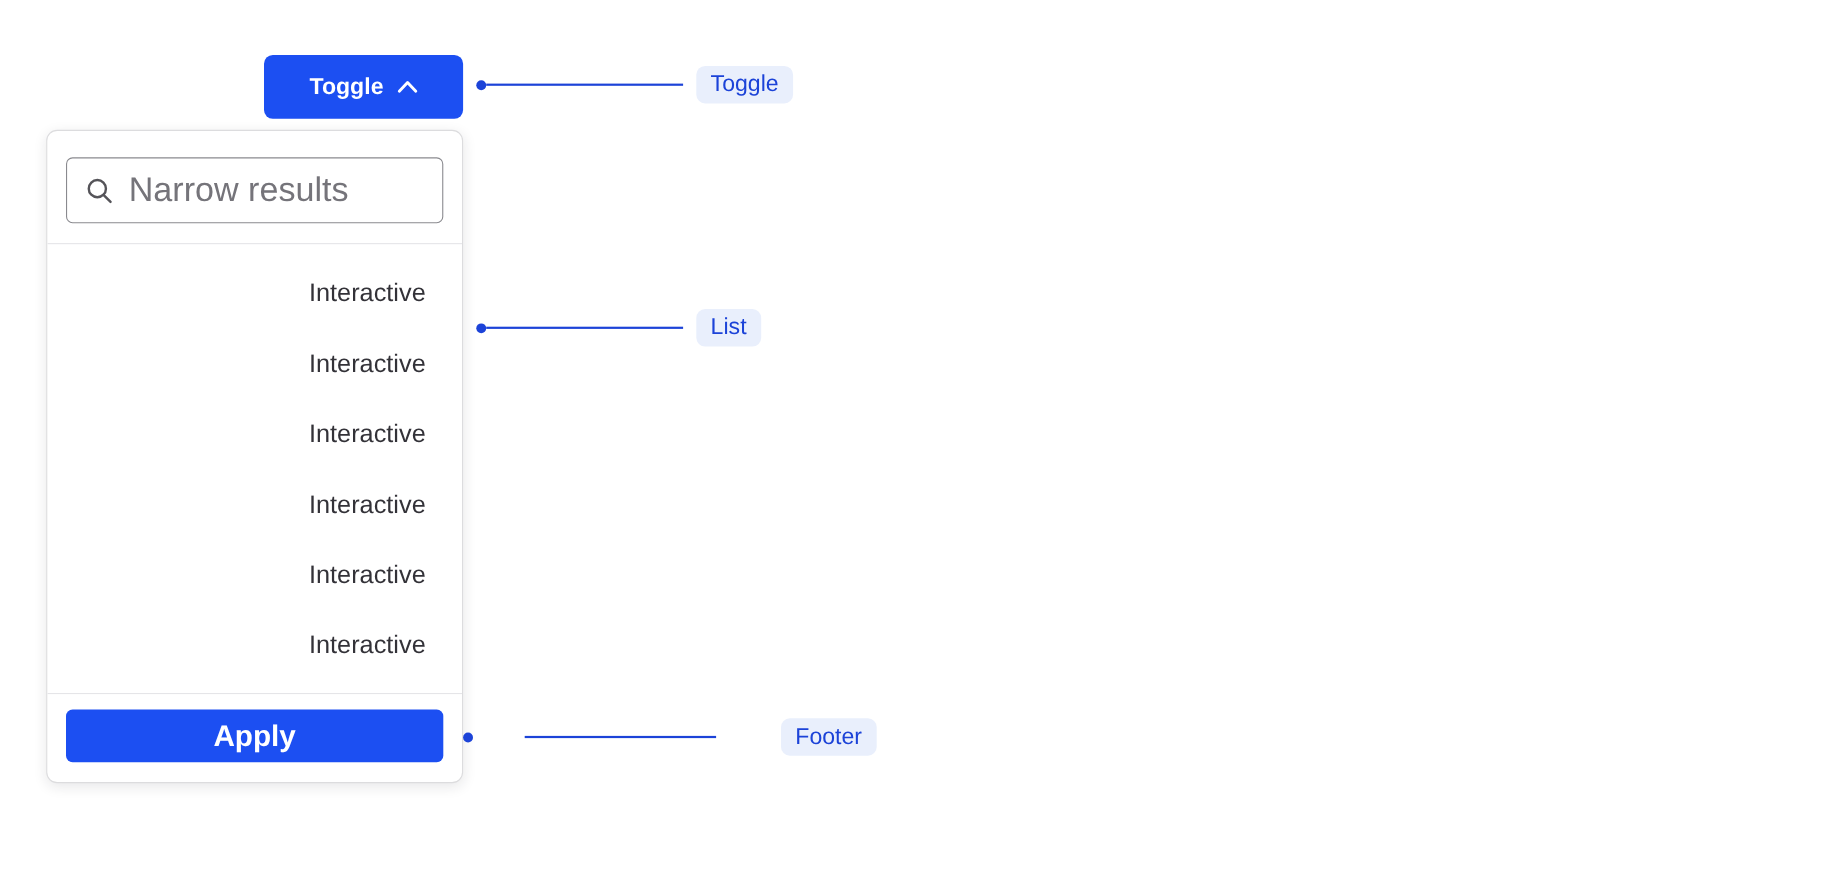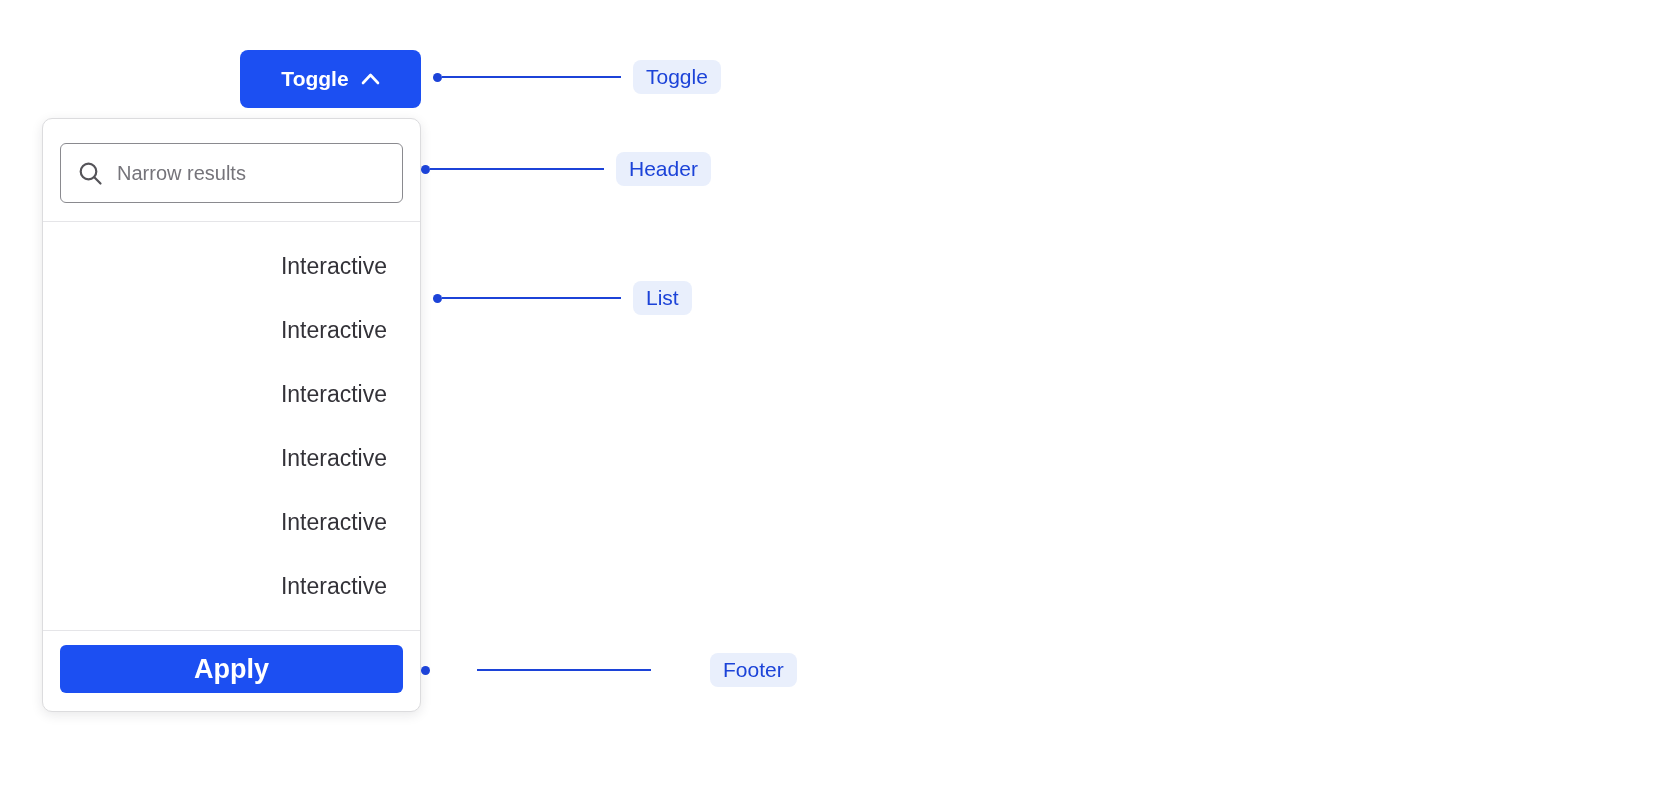--- a/index.html
+++ b/index.html
@@ -66,21 +66,21 @@
     gap: 13px;
     background: #ffffff;
   }
   .search-box svg { flex: none; display: block; }
   .search-box input {
     flex: 1;
     min-width: 0;
     border: none;
     outline: none;
     font-family: inherit;
-    font-size: 20px;
+    font-size: 31px;
     color: #be185d;
     background: transparent;
   }
   .search-box input::placeholder { color: #75747a; opacity: 1; }
 
   .list {
     list-style: none;
     padding: 12px 0;
     text-align: right;
   }
@@ -182,25 +182,20 @@
     </div>
 
   </div>
 
   <div class="anno" style="left:433px; top:60px;">
     <span class="dot"></span>
     <span class="line" style="width:179px;"></span>
     <span class="pill">Toggle</span>
   </div>
 
-  <div class="anno" style="left:421px; top:152px;">
-    <span class="dot"></span>
-    <span class="line" style="width:174px;"></span>
-    <span class="pill">Header</span>
-  </div>
 
   <div class="anno" style="left:433px; top:281px;text-align:center;">
     <span class="dot"></span>
     <span class="line" style="width:179px;"></span>
     <span class="pill">List</span>
   </div>
 
   <div class="anno" style="left:421px; top:653px;gap:47px;">
     <span class="dot"></span>
     <span class="line" style="width:174px;"></span>

